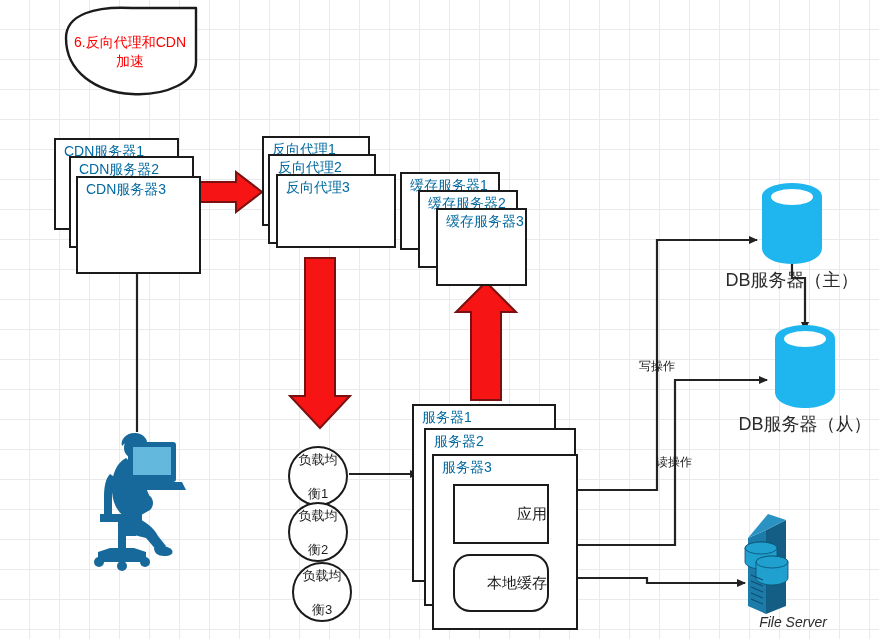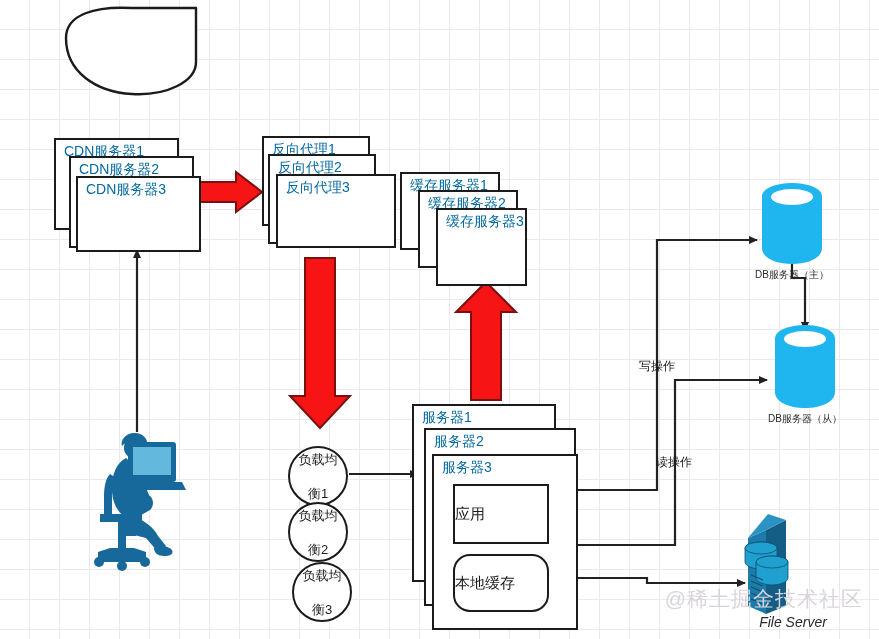--- a/index.html
+++ b/index.html
@@ -52,21 +52,21 @@
     line-height:17px;
   }
   .circle span{display:block;width:42px;text-align:center;}
 
   
   .subbox{
     position:absolute;
     border:2px solid #1b1b1b;
     background:#ffffff;
     box-sizing:border-box;
-    display:flex;align-items:center;justify-content:flex-start;
+    display:flex;align-items:center;justify-content:flex-end;
     font-size:15px;color:#1b1b1b;
   }
 
   
   .flabel{
     position:absolute;
     font-size:12px;
     color:#1b1b1b;
     white-space:nowrap;
   }
@@ -92,21 +92,21 @@
   }
   .fs-label{
     position:absolute;
     left:733px;top:614px;
     width:120px;text-align:center;
     font-size:14px;color:#2b2b2b;font-style:italic;
   }
   .db-label{
     position:absolute;
     width:170px;text-align:center;
-    font-size:10px;color:#2b2b2b;
+    font-size:18px;color:#2b2b2b;
     white-space:nowrap;
   }
 </style>
 </head>
 <body>
 
 <div id="canvas">
 
   <svg class="layer" width="879" height="639" viewBox="0 0 879 639">
     <defs>
@@ -130,29 +130,31 @@
     <path d="M196,182 L236,182 L236,172 L262,192 L236,212 L236,202 L196,202 Z" fill="#f71414" stroke="#7a1111" stroke-width="2"></path>
 
     <path d="M305,258 L335,258 L335,396 L350,396 L320,428 L290,396 L305,396 Z" fill="#f71414" stroke="#7a1111" stroke-width="2"></path>
 
     <path d="M471,400 L471,312 L456,312 L486,282 L516,312 L501,312 L501,400 Z" fill="#f71414" stroke="#7a1111" stroke-width="2"></path>
 
     <path d="M66,38 C66,14 96,6 132,8 L196,8 L196,62 C196,82 166,96 132,94 C96,92 66,72 66,38 Z" fill="#ffffff" stroke="#1b1b1b" stroke-width="2.4" stroke-linejoin="round"></path>
   </svg>
 
   <div class="title-text">
+    <div>6.反向代理和CDN</div>
+    <div>加速</div>
   </div>
 
   <div class="box" style="left:54px;top:138px;width:125px;height:92px;">
     <span class="cap">CDN服务器1</span>
   </div>
   <div class="box" style="left:69px;top:156px;width:125px;height:92px;">
     <span class="cap">CDN服务器2</span>
   </div>
-  <div class="box" style="left:76px;top:176px;width:125px;height:76px;">
+  <div class="box" style="left:76px;top:176px;width:125px;height:98px;">
     <span class="cap">CDN服务器3</span>
   </div>
 
   <div class="box" style="left:262px;top:136px;width:108px;height:90px;">
     <span class="cap">反向代理1</span>
   </div>
   <div class="box" style="left:268px;top:154px;width:108px;height:90px;">
     <span class="cap">反向代理2</span>
   </div>
   <div class="box" style="left:276px;top:174px;width:120px;height:74px;text-align:center;">
@@ -271,14 +273,13 @@
       <rect x="133" y="447" width="38" height="28" fill="#63b8dd"></rect>
 
       <path d="M124,482 L182,482 L186,490 L120,490 Z"></path>
     </g>
   </svg>
 
   <div class="db-label" style="left:707px;top:268px;">DB服务器（主）</div>
   <div class="db-label" style="left:720px;top:412px;">DB服务器（从）</div>
   <div class="fs-label">File Server</div>
 
-  <div class="watermark">@稀土掘金技术社区</div>
 </div>
 
 </body></html>

